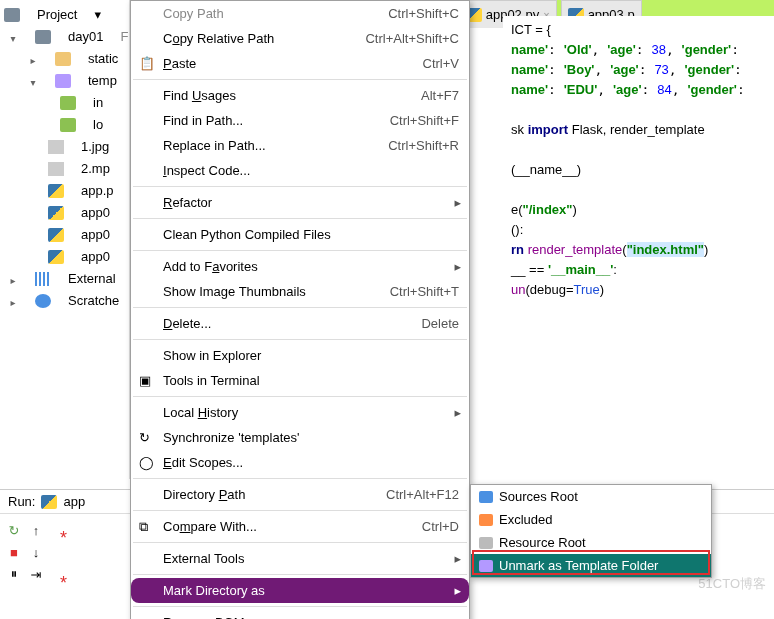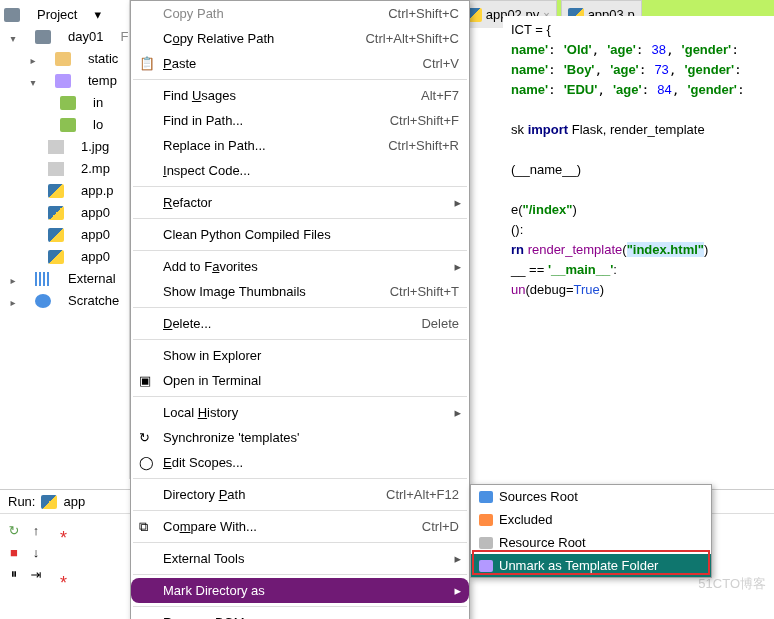--- a/index.html
+++ b/index.html
@@ -204,21 +204,21 @@
   <div class="mitem">
       <span><span class="u">D</span>elete...</span>
       <span class="sc">Delete</span>
     </div>
   <div class="sep"></div>
   <div class="mitem">
       <span>Show in Explorer</span>
     </div>
   <div class="mitem">
       <span class="micon">▣</span>
-      <span>Open in Terminal</span>
+      <span>Tools in Terminal</span>
     </div>
   <div class="sep"></div>
   <div class="mitem">
       <span>Local <span class="u">H</span>istory</span>
       <span class="arr">▸</span>
     </div>
   <div class="mitem">
       <span class="micon">↻</span>
       <span>Synchronize 'templates'</span>
     </div>

